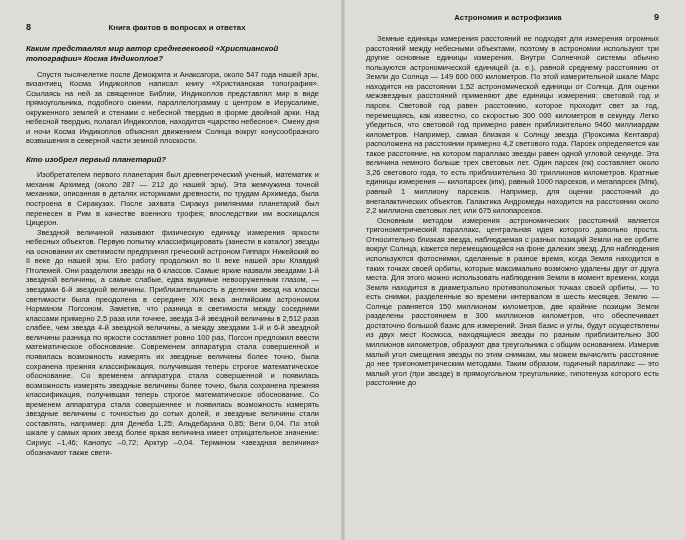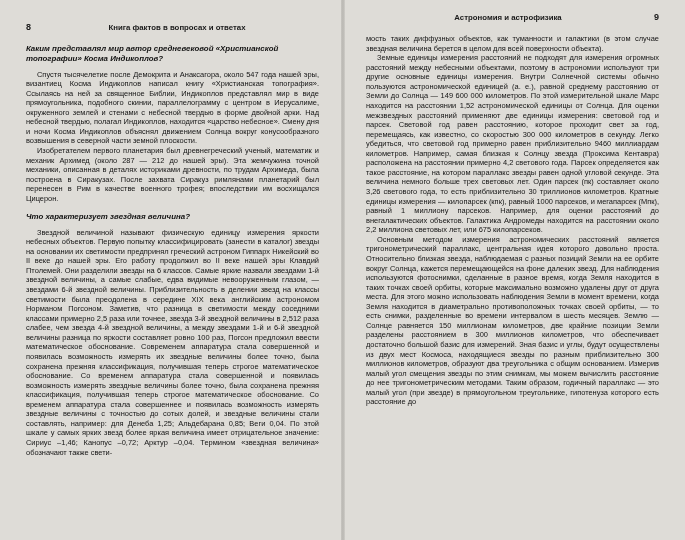--- a/index.html
+++ b/index.html
@@ -92,31 +92,30 @@
 
   <div class="col left">
     <div class="runhead">
       <span class="pg">8</span>
       <span class="title">Книга фактов в вопросах и ответах</span>
     </div>
 
     <div class="q first">Каким представлял мир автор средневековой «Христианской топографии» Косма Индикоплов?</div>
     <p class="body">Спустя тысячелетие после Демокрита и Анаксагора, около 547 года нашей эры, византиец Косма Индикоплов написал книгу «Христианская топография». Ссылаясь на ней за священное Библии, Индикоплов представлял мир в виде прямоугольника, подобного скинии, параллелограмму с центром в Иерусалиме, окруженного землей и стенами с небесной твердью в форме двойной арки. Над небесной твердью, полагал Индикоплов, находится «царство небесное». Смену дня и ночи Косма Индикоплов объяснял движением Солнца вокруг конусообразного возвышения в северной части земной плоскости.</p>
 
+    <div class="q">Кто изобрел первый планетарий?</div>
     <p class="body">Изобретателем первого планетария был древнегреческий ученый, математик и механик Архимед (около 287 — 212 до нашей эры). Эта жемчужина точной механики, описанная в деталях историками древности, по трудам Архимеда, была построена в Сиракузах. После захвата Сиракуз римлянами планетарий был перенесен в Рим в качестве военного трофея; впоследствии им восхищался Цицерон.</p>
 
-    <div class="q">Что характеризует звездная величина?</div>
     <p class="body">Звездной величиной называют физическую единицу измерения яркости небесных объектов. Первую попытку классифицировать (занести в каталог) звезды на основании их светимости предпринял греческий астроном Гиппарх Никейский во II веке до нашей эры. Его работу продолжил во II веке нашей эры Клавдий Птолемей. Они разделили звезды на 6 классов. Самые яркие назвали звездами 1-й звездной величины, а самые слабые, едва видимые невооруженным глазом, — звездами 6-й звездной величины. Приблизительность в делении звезд на классы светимости была преодолена в середине XIX века английским астрономом Норманом Погсоном. Заметив, что разница в светимости между соседними классами примерно 2,5 раза или точнее, звезда 3-й звездной величины в 2,512 раза слабее, чем звезда 4-й звездной величины, а между звездами 1-й и 6-й звездной величины разница по яркости составляет ровно 100 раз, Погсон предложил ввести математическое обоснование. Современем аппаратура стала совершенной и появилась возможность измерять их звездные величины более точно, была сохранена прежняя классификация, получившая теперь строгое математическое обоснование. Со временем аппаратура стала совершенной и появилась возможность измерять звездные величины более точно, была сохранена прежняя классификация, получившая теперь строгое математическое обоснование. Со временем аппаратура стала совершеннее и появилась возможность измерять звездные величины с точностью до сотых долей, и звездные величины стали составлять, например: для Денеба 1,25; Альдебарана 0,85; Веги 0,04. По этой шкале у самых ярких звезд более яркая величина имеет отрицательное значение: Сириус –1,46; Канопус –0,72; Арктур –0,04. Термином «звездная величина» обозначают также свети-</p>
   </div>
 
   <div class="col right">
     <div class="runhead">
       <span class="title">Астрономия и астрофизика</span>
       <span class="pg">9</span>
     </div>
 
-    <p class="body cont">мость таких диффузных объектов, как туманности и галактики (в этом случае звездная величина берется в целом для всей поверхности объекта).</p>
 
     <p class="body">Земные единицы измерения расстояний не подходят для измерения огромных расстояний между небесными объектами, поэтому в астрономии используют три другие основные единицы измерения. Внутри Солнечной системы обычно пользуются астрономической единицей (а. е.), равной среднему расстоянию от Земли до Солнца — 149 600 000 километров. По этой измерительной шкале Марс находится на расстоянии 1,52 астрономической единицы от Солнца. Для оценки межзвездных расстояний применяют две единицы измерения: световой год и парсек. Световой год равен расстоянию, которое проходит свет за год, перемещаясь, как известно, со скоростью 300 000 километров в секунду. Легко убедиться, что световой год примерно равен приблизительно 9460 миллиардам километров. Например, самая близкая к Солнцу звезда (Проксима Кентавра) расположена на расстоянии примерно 4,2 светового года. Парсек определяется как такое расстояние, на котором параллакс звезды равен одной угловой секунде. Эта величина немного больше трех световых лет. Один парсек (пк) составляет около 3,26 светового года, то есть приблизительно 30 триллионов километров. Кратные единицы измерения — килопарсек (кпк), равный 1000 парсеков, и мегапарсек (Мпк), равный 1 миллиону парсеков. Например, для оценки расстояний до внегалактических объектов. Галактика Андромеды находится на расстоянии около 2,2 миллиона световых лет, или 675 килопарсеков.</p>
 
     <p class="body">Основным методом измерения астрономических расстояний является тригонометрический параллакс, центральная идея которого довольно проста. Относительно близкая звезда, наблюдаемая с разных позиций Земли на ее орбите вокруг Солнца, кажется перемещающейся на фоне далеких звезд. Для наблюдения используются фотоснимки, сделанные в разное время, когда Земля находится в таких точках своей орбиты, которые максимально возможно удалены друг от друга места. Для этого можно использовать наблюдения Земли в момент времени, когда Земля находится в диаметрально противоположных точках своей орбиты, — то есть снимки, разделенные во времени интервалом в шесть месяцев. Землю — Солнце равняется 150 миллионам километров, две крайние позиции Земли разделены расстоянием в 300 миллионов километров, что обеспечивает достаточно большой базис для измерений. Зная базис и углы, будут осуществлены из двух мест Космоса, находящиеся звезды по разным приблизительно 300 миллионов километров, образуют два треугольника с общим основанием. Измерив малый угол смещения звезды по этим снимкам, мы можем вычислить расстояние до нее тригонометрическим методами. Таким образом, годичный параллакс — это малый угол (при звезде) в прямоугольном треугольнике, гипотенуза которого есть расстояние до</p>
   </div>
 </div>
 
 </body></html>

